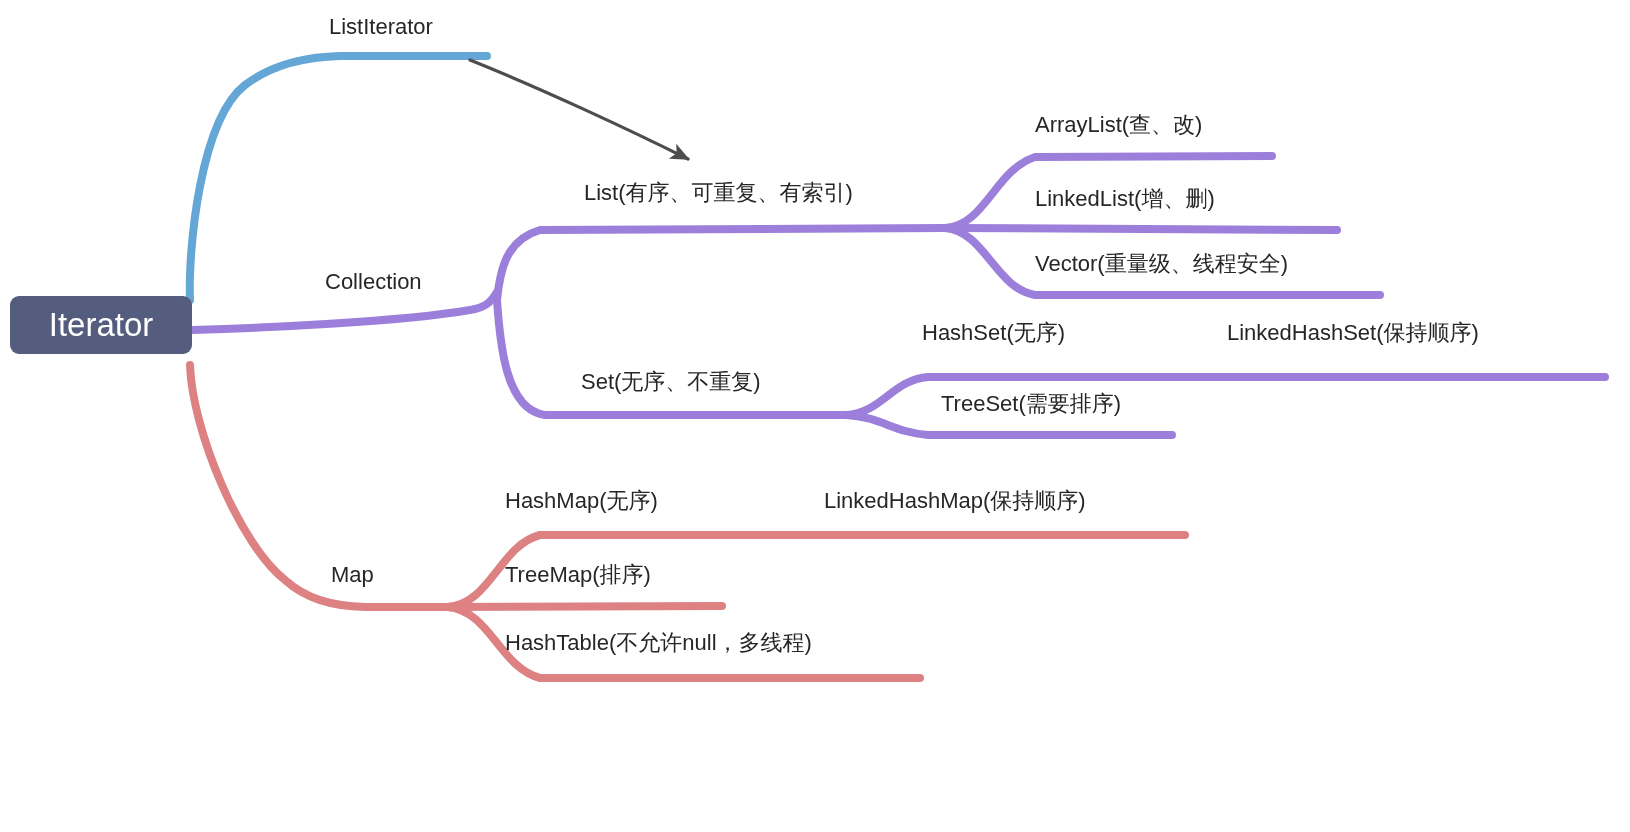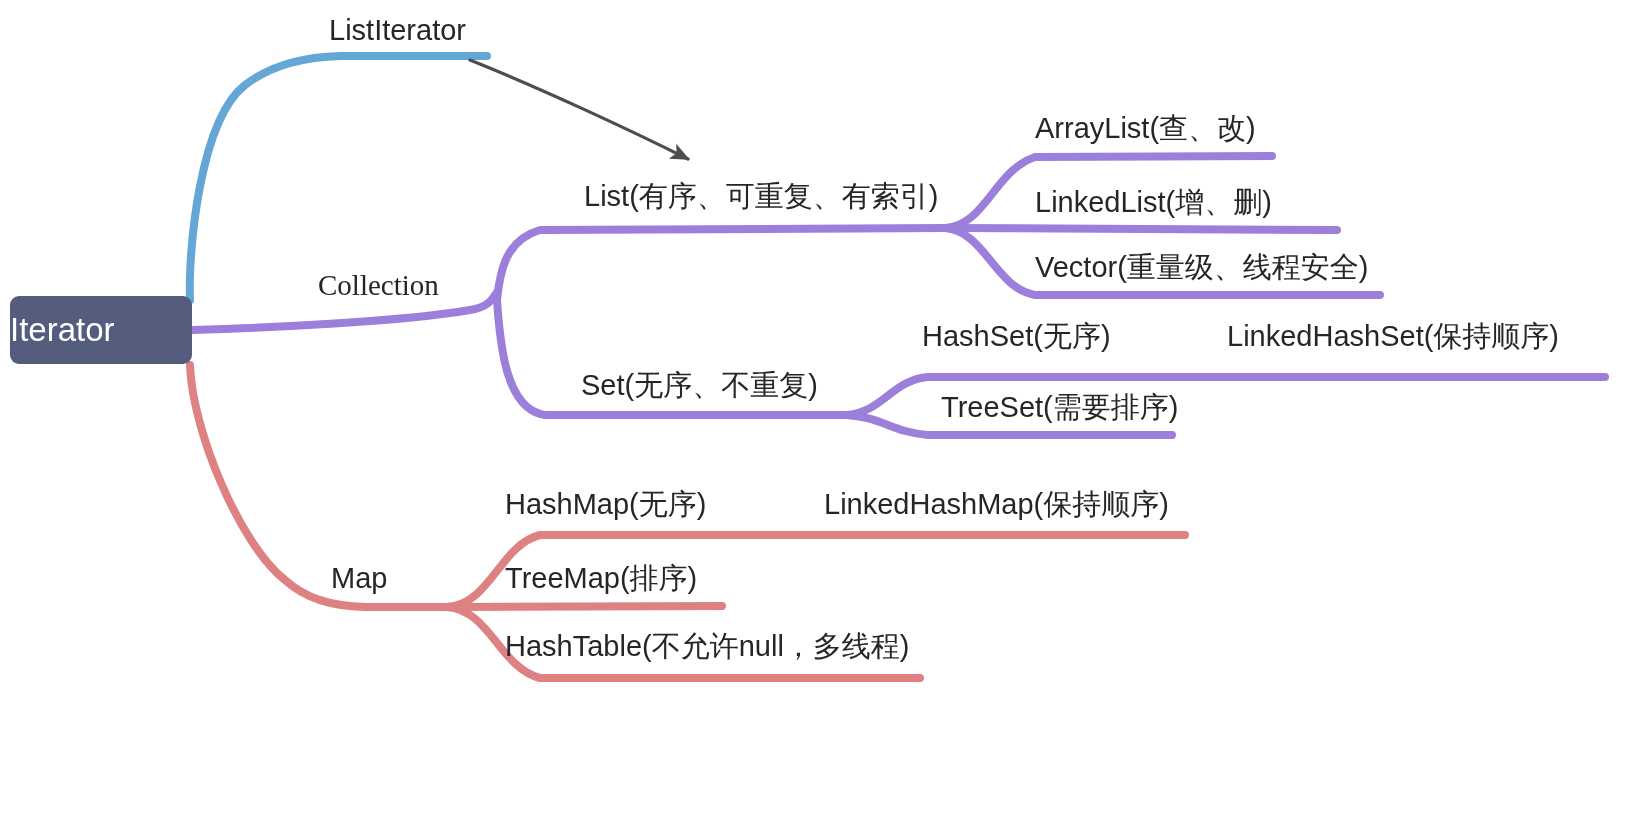--- a/index.html
+++ b/index.html
@@ -25,35 +25,36 @@
     height: 832px;
   }
   .branch-path {
     fill: none;
     stroke-linecap: round;
     stroke-linejoin: round;
   }
   .node-label {
     position: absolute;
     color: #262626;
-    font-size: 29px;
+    font-size: 22px;
     line-height: 1.15;
     white-space: nowrap;
     font-family: "Liberation Sans", "DejaVu Sans", sans-serif;
   }
   .root-node {
     position: absolute;
     left: 10px;
     top: 296px;
     width: 182px;
-    height: 68px;
+    height: 58px;
     background: #555d7e;
     border-radius: 9px;
     display: flex;
     align-items: center;
+    justify-content: center;
   }
   .root-node-label {
     color: #ffffff;
     font-size: 33px;
     white-space: nowrap;
     font-family: "Liberation Sans", "DejaVu Sans", sans-serif;
   }
 </style>
 </head>
 <body>
@@ -95,21 +96,21 @@
 
     <path class="branch-path" d="M470,60 C540,88 630,130 688,159" stroke="#4d4d4d" stroke-width="3.2" marker-end="url(#arrowhead)"></path>
   </svg>
 
   <div class="root-node">
     <span class="root-node-label">Iterator</span>
   </div>
 
   <div class="node-label" style="left:329px; top:14px;">ListIterator</div>
 
-  <div class="node-label" style="left:318px; top:269px;font-family:Liberation Serif, serif;">Collection</div>
+  <div class="node-label" style="left:325px; top:269px;">Collection</div>
 
   <div class="node-label" style="left:331px; top:562px;">Map</div>
 
   <div class="node-label" style="left:584px; top:180px;">List(有序、可重复、有索引)</div>
 
   <div class="node-label" style="left:581px; top:357px;margin-top:12px;">Set(无序、不重复)</div>
 
   <div class="node-label" style="left:1035px; top:112px;">ArrayList(查、改)</div>
 
   <div class="node-label" style="left:1035px; top:186px;">LinkedList(增、删)</div>

